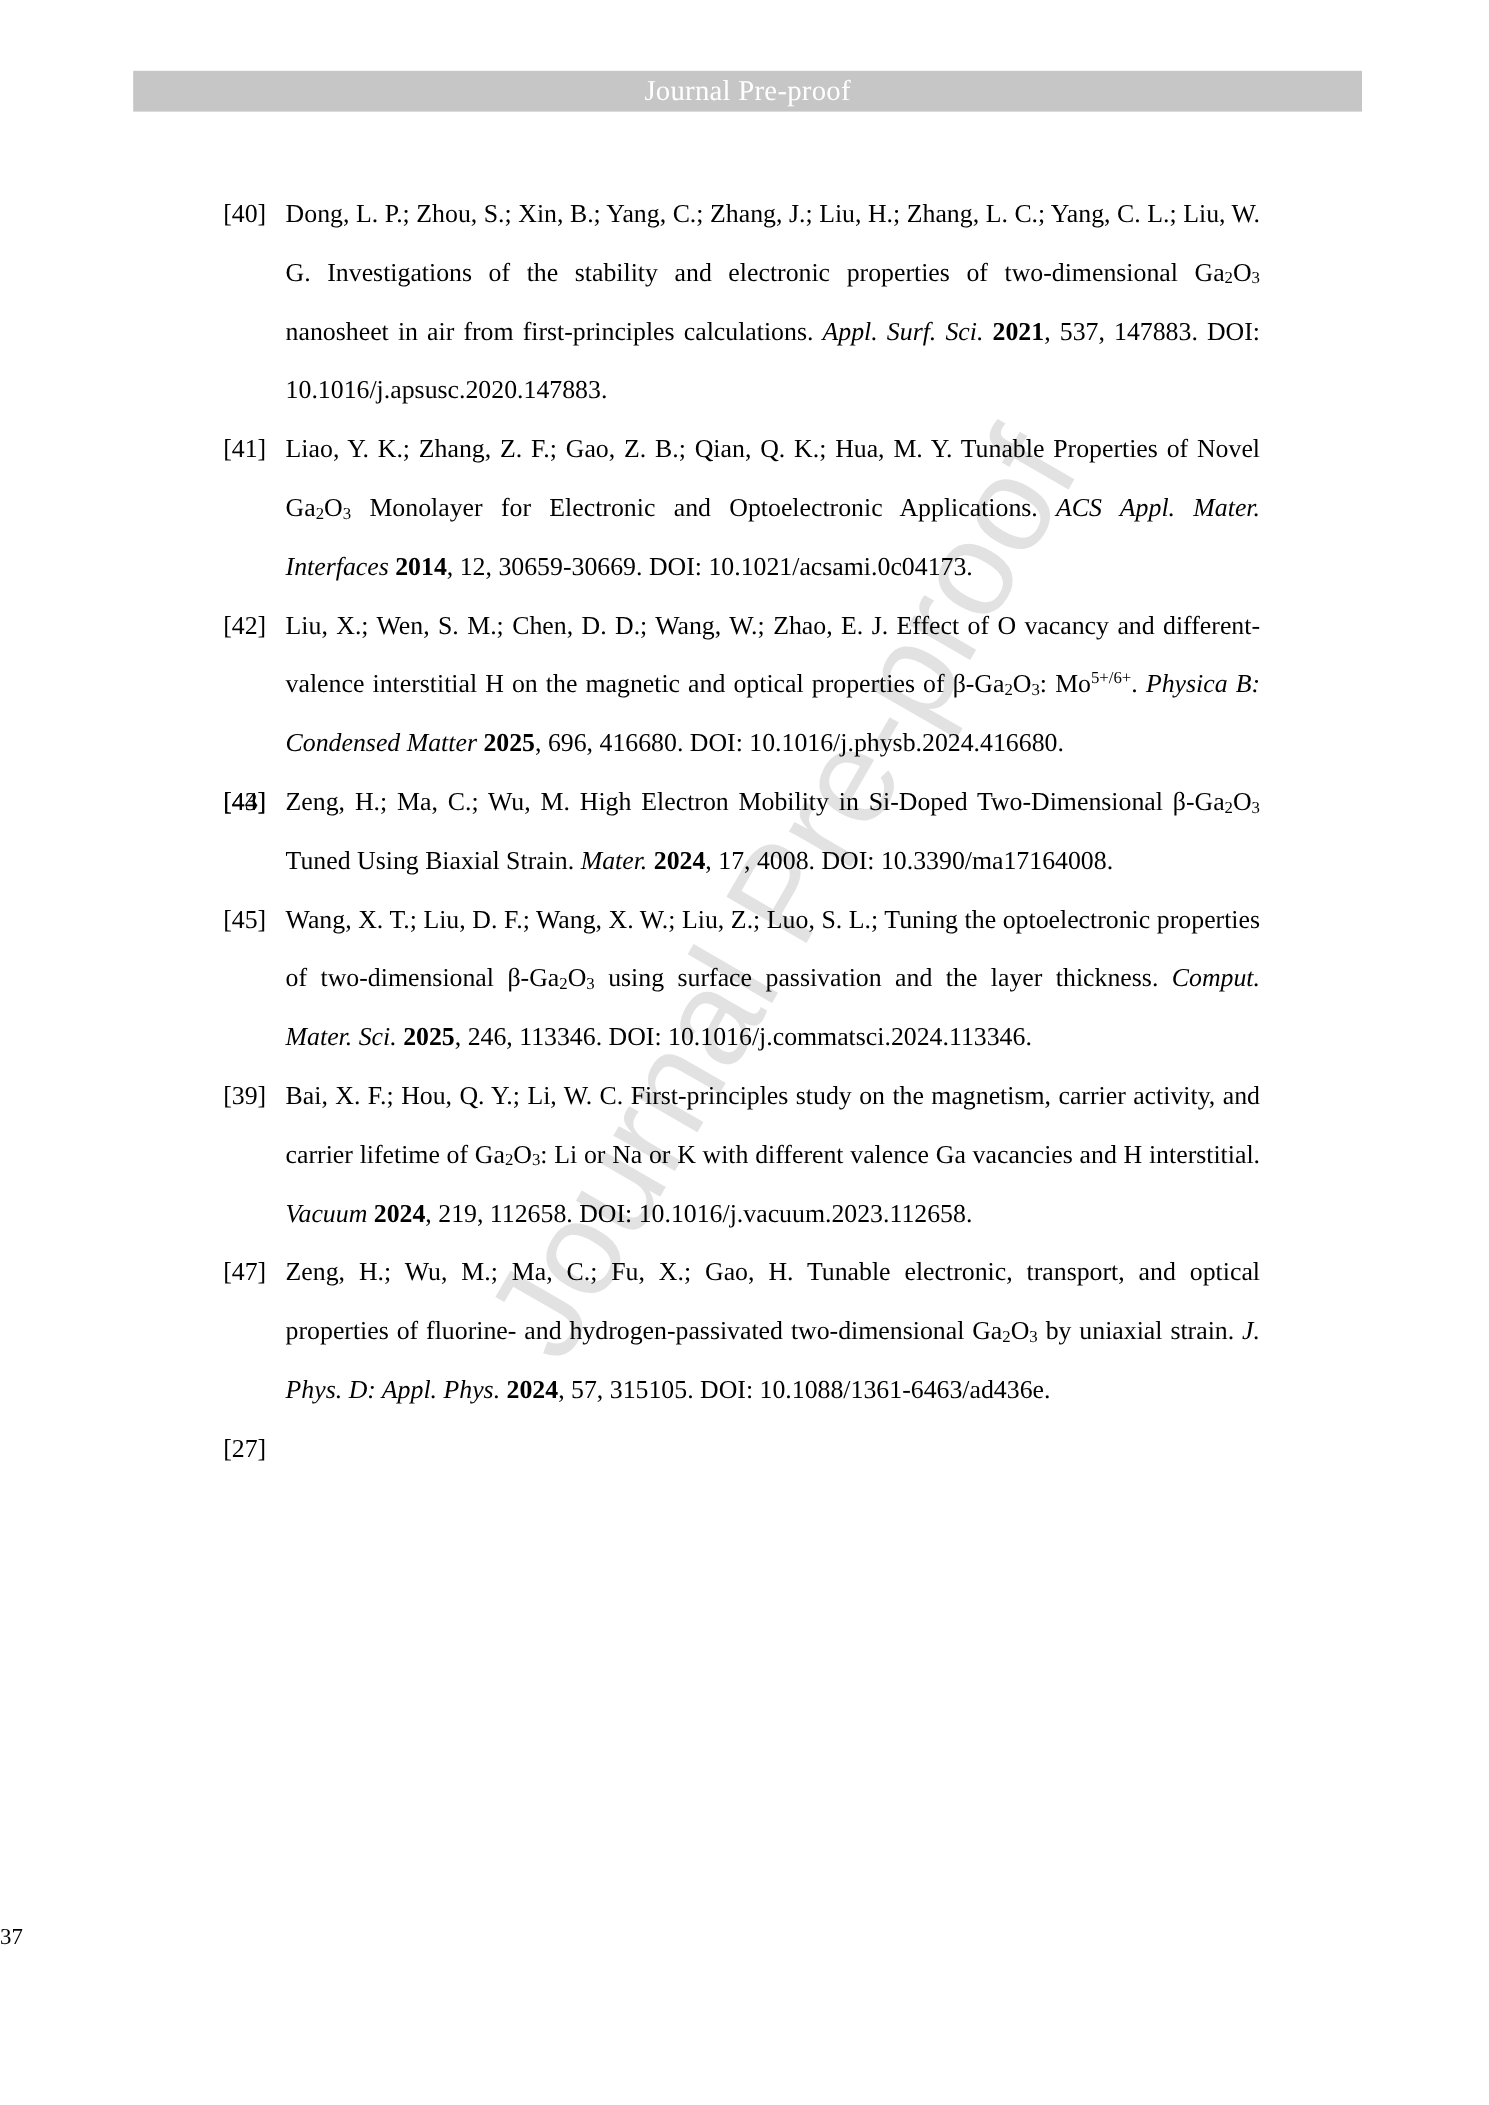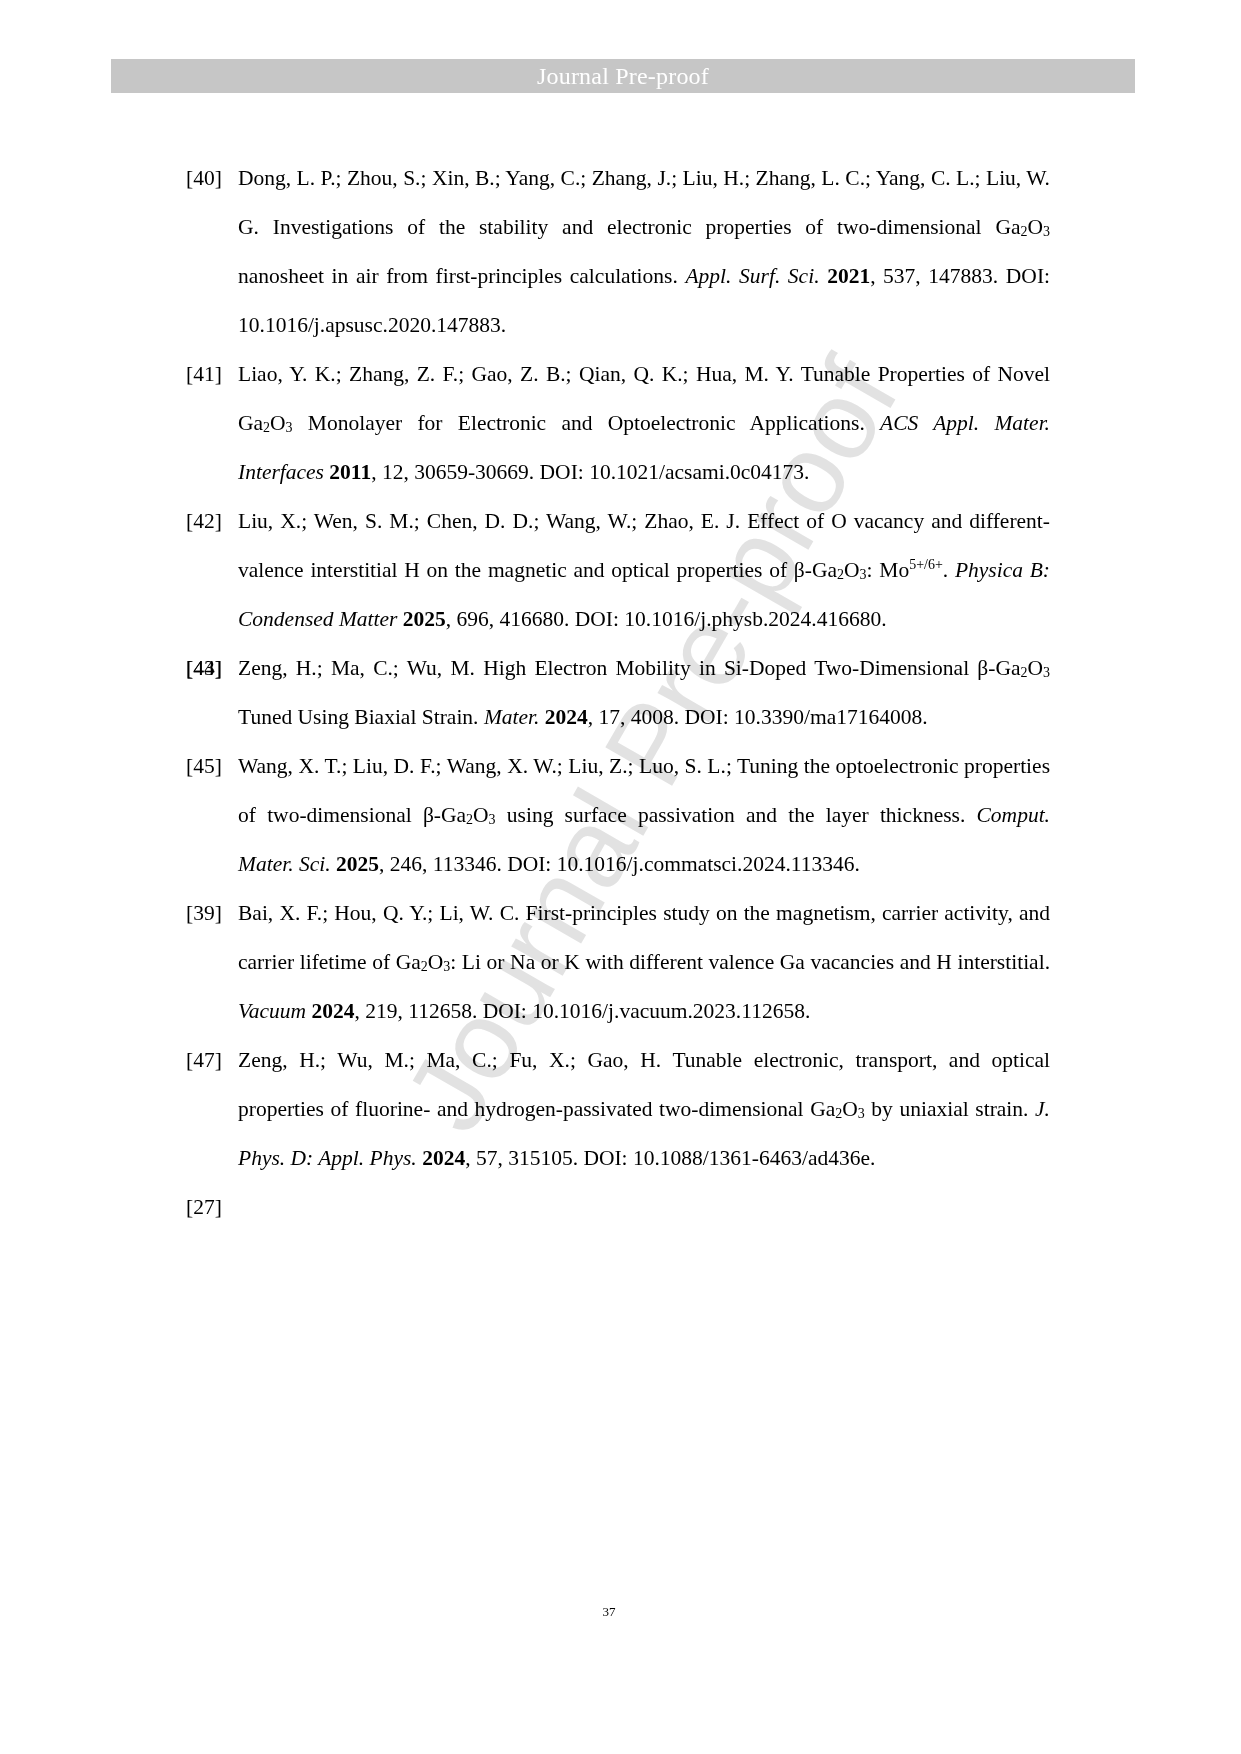--- a/index.html
+++ b/index.html
@@ -13,40 +13,40 @@
          text-align: justify; margin: 0 0 0 0; }
   .ref-num { position: absolute; left: 0; top: 0; }
   .ref-text i { font-style: italic; }
   .ref-text b { font-weight: bold; }
   .ref-text sub { font-size: 0.65em; vertical-align: -0.15em; line-height: 0; }
   .ref-text sup { font-size: 0.65em; vertical-align: 0.55em; line-height: 0; }
   .watermark { position: absolute; left: 230px; top: 700px; width: 820px; text-align: center;
                font-family: "Liberation Sans", "DejaVu Sans", sans-serif; font-size: 112px;
                color: rgba(190,190,190,0.45); transform: rotate(-60deg);
                transform-origin: center center; pointer-events: none; white-space: nowrap; }
-  .page-number { position: absolute; left: 0; width: 1218px; top: 1604px; text-align: center;
-                 font-size: 13px; }
+  .page-number { position: absolute; left: 0; width: 1218px; top: 1604px; text-align: left;
+                 font-size: 19px; }
 </style>
 </head>
 <body>
 
 <div class="header-bar">
   <span class="header-title">Journal Pre-proof</span>
 </div>
 
 <div class="watermark">Journal Pre-proof</div>
 
 <div class="refs">
   <div class="ref">
     <span class="ref-num">[40]</span>
     <span class="ref-text">Dong, L. P.; Zhou, S.; Xin, B.; Yang, C.; Zhang, J.; Liu, H.; Zhang, L. C.; Yang, C. L.; Liu, W. G. Investigations of the stability and electronic properties of two-dimensional Ga<sub>2</sub>O<sub>3</sub> nanosheet in air from first-principles calculations. <i>Appl. Surf. Sci.</i> <b>2021</b>, 537, 147883. DOI: 10.1016/j.apsusc.2020.147883.</span>
   </div>
   <div class="ref">
     <span class="ref-num">[41]</span>
-    <span class="ref-text">Liao, Y. K.; Zhang, Z. F.; Gao, Z. B.; Qian, Q. K.; Hua, M. Y. Tunable Properties of Novel Ga<sub>2</sub>O<sub>3</sub> Monolayer for Electronic and Optoelectronic Applications. <i>ACS Appl. Mater. Interfaces</i> <b>2011</b>, 12, 30659-30669. DOI: 10.1021/acsami.0c04173.</span>
+    <span class="ref-text">Liao, Y. K.; Zhang, Z. F.; Gao, Z. B.; Qian, Q. K.; Hua, M. Y. Tunable Properties of Novel Ga<sub>2</sub>O<sub>3</sub> Monolayer for Electronic and Optoelectronic Applications. <i>ACS Appl. Mater. Interfaces</i> <b>2014</b>, 12, 30659-30669. DOI: 10.1021/acsami.0c04173.</span>
   </div>
   <div class="ref">
     <span class="ref-num">[42]</span>
     <span class="ref-text">Liu, X.; Wen, S. M.; Chen, D. D.; Wang, W.; Zhao, E. J. Effect of O vacancy and different-valence interstitial H on the magnetic and optical properties of β-Ga<sub>2</sub>O<sub>3</sub>: Mo<sup>5+/6+</sup>. <i>Physica B: Condensed Matter</i> <b>2025</b>, 696, 416680. DOI: 10.1016/j.physb.2024.416680.</span>
   </div>
   <div class="ref">
     <span class="ref-num">[43]</span>
   </div>
   <div class="ref">
     <span class="ref-num">[44]</span>

